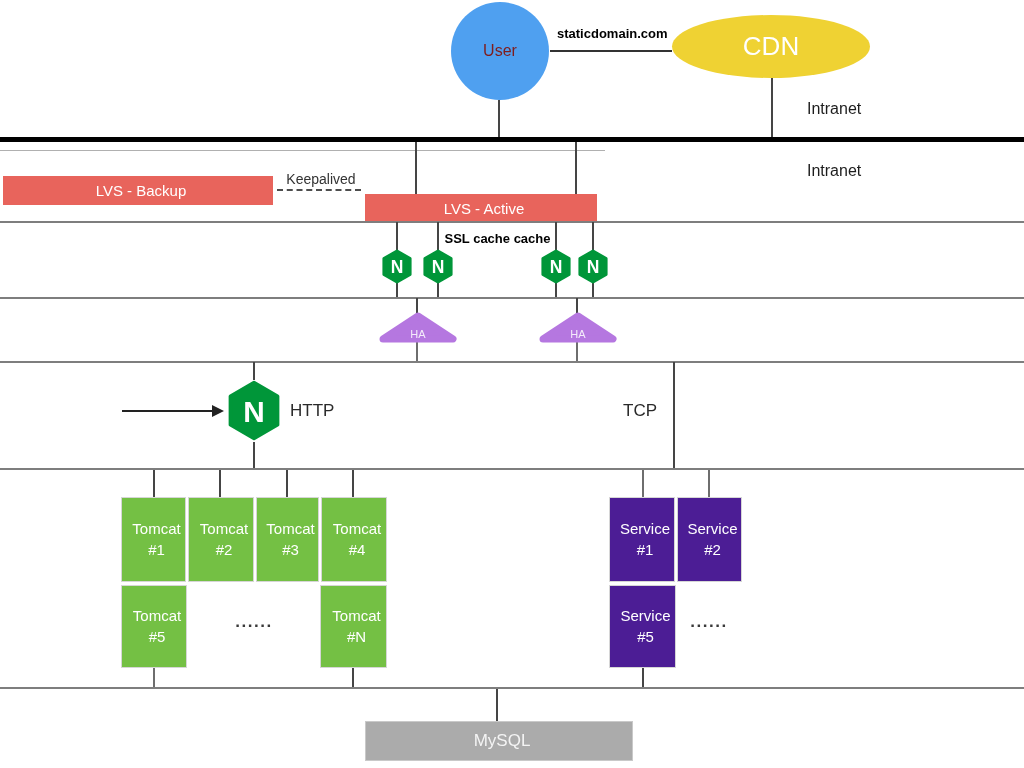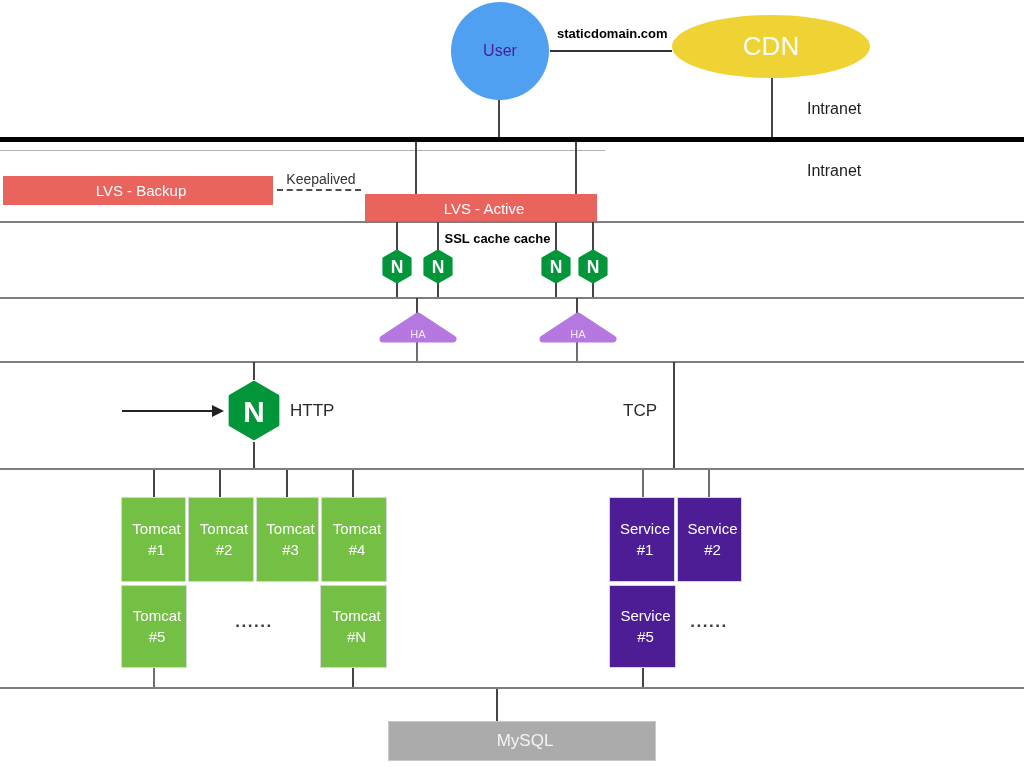--- a/index.html
+++ b/index.html
@@ -19,21 +19,21 @@
     color:#fff;text-align:center;box-sizing:border-box;padding-left:6px;
   }
   .lvs-box{background:#E8645C;font-size:15px;}
   .admin-box{background:#F59A23;font-size:15px;}
   .tomcat-box{background:#74C044;border:1px solid #d6d6d6;font-size:15px;line-height:1.35;white-space:pre-line;}
   .service-box{background:#4c1d95;border:1px solid #d6d6d6;font-size:15px;line-height:1.35;white-space:pre-line;}
   .mysql-box{background:#ABABAB;border:1px solid #c9c9c9;font-size:17px;color:#f4f4f4;}
   .user-circle{
     position:absolute;left:451px;top:2px;width:98px;height:98px;border-radius:50%;
     background:#4FA0F0;display:flex;align-items:center;justify-content:center;
-    color:#4c1d95;font-size:16px;
+    color:#7f1d1d;font-size:16px;
   }
   .cdn-ellipse{
     position:absolute;left:672px;top:15px;width:198px;height:63px;border-radius:50%;
     background:#EFD233;display:flex;align-items:center;justify-content:center;
     color:#fff;font-size:26px;
   }
   .dashed{position:absolute;border-top:2px dashed #4d4d4d;}
   .dots{position:absolute;color:#3a3a3a;font-size:17px;font-weight:bold;letter-spacing:1.5px;text-align:center;}
   .arrow-head{
     position:absolute;width:0;height:0;
@@ -162,15 +162,15 @@
 #5</div>
   <div class="dots" style="left:677px;top:612px;width:64px;">......</div>
 
   <div class="v-line" style="left:153px;top:668px;height:20px;background:#6e6e6e;"></div>
   <div class="v-line" style="left:352px;top:668px;height:20px;"></div>
   <div class="v-line" style="left:642px;top:668px;height:20px;"></div>
 
   <div class="h-line" style="left:0;top:687px;width:1024px;"></div>
 
   <div class="v-line" style="left:496px;top:689px;height:32px;"></div>
-  <div class="node mysql-box" style="left:365px;top:721px;width:268px;height:40px;margin-left:23px;">MySQL</div>
+  <div class="node mysql-box" style="left:365px;top:721px;width:268px;height:40px;">MySQL</div>
 
 </div>
 
 </body></html>

